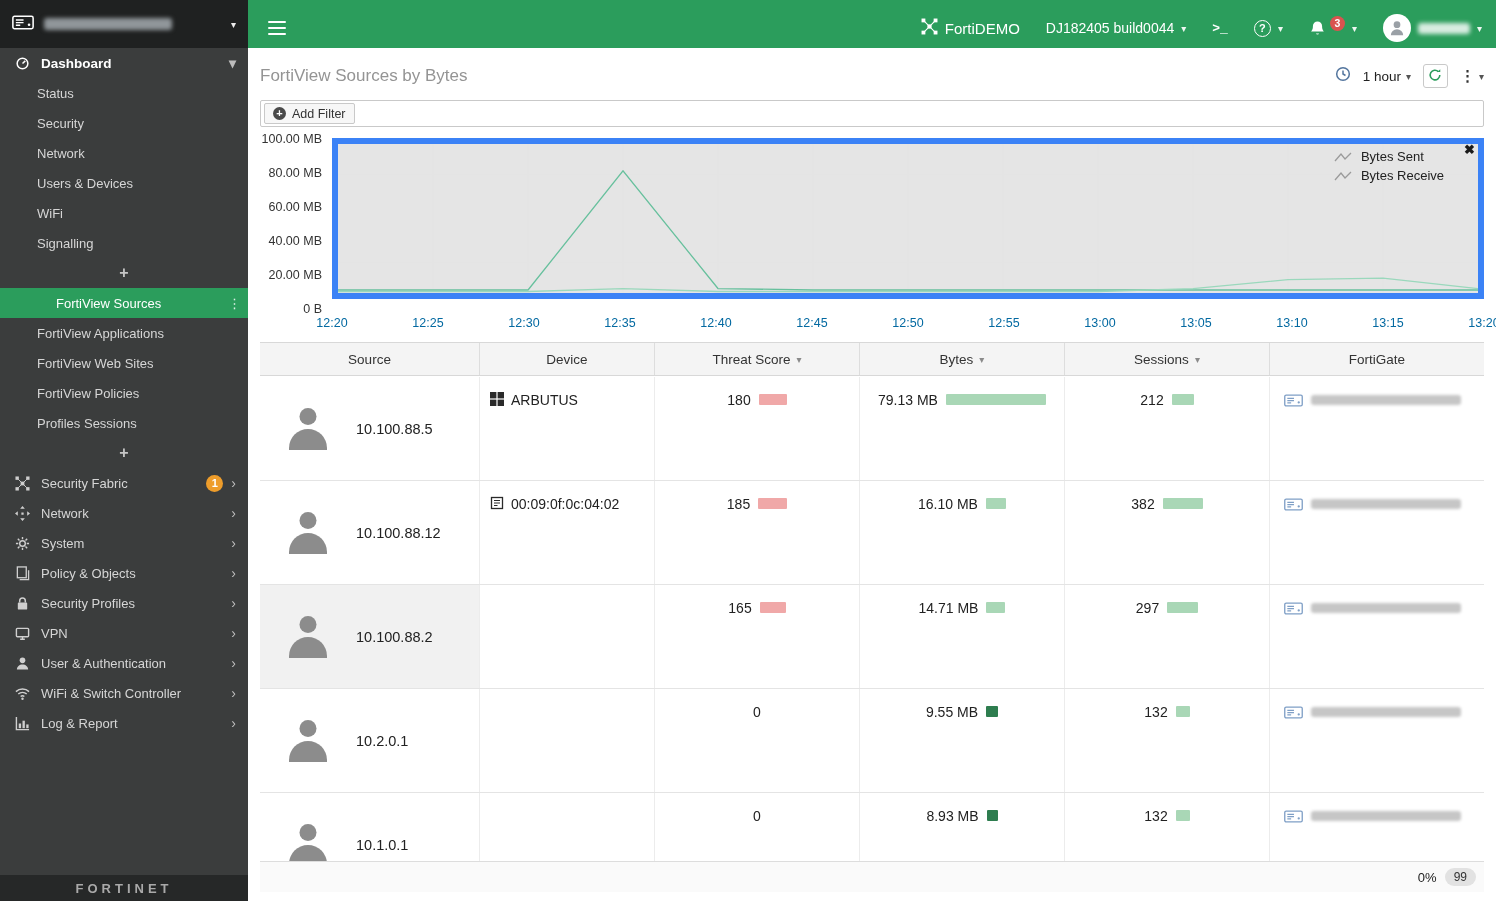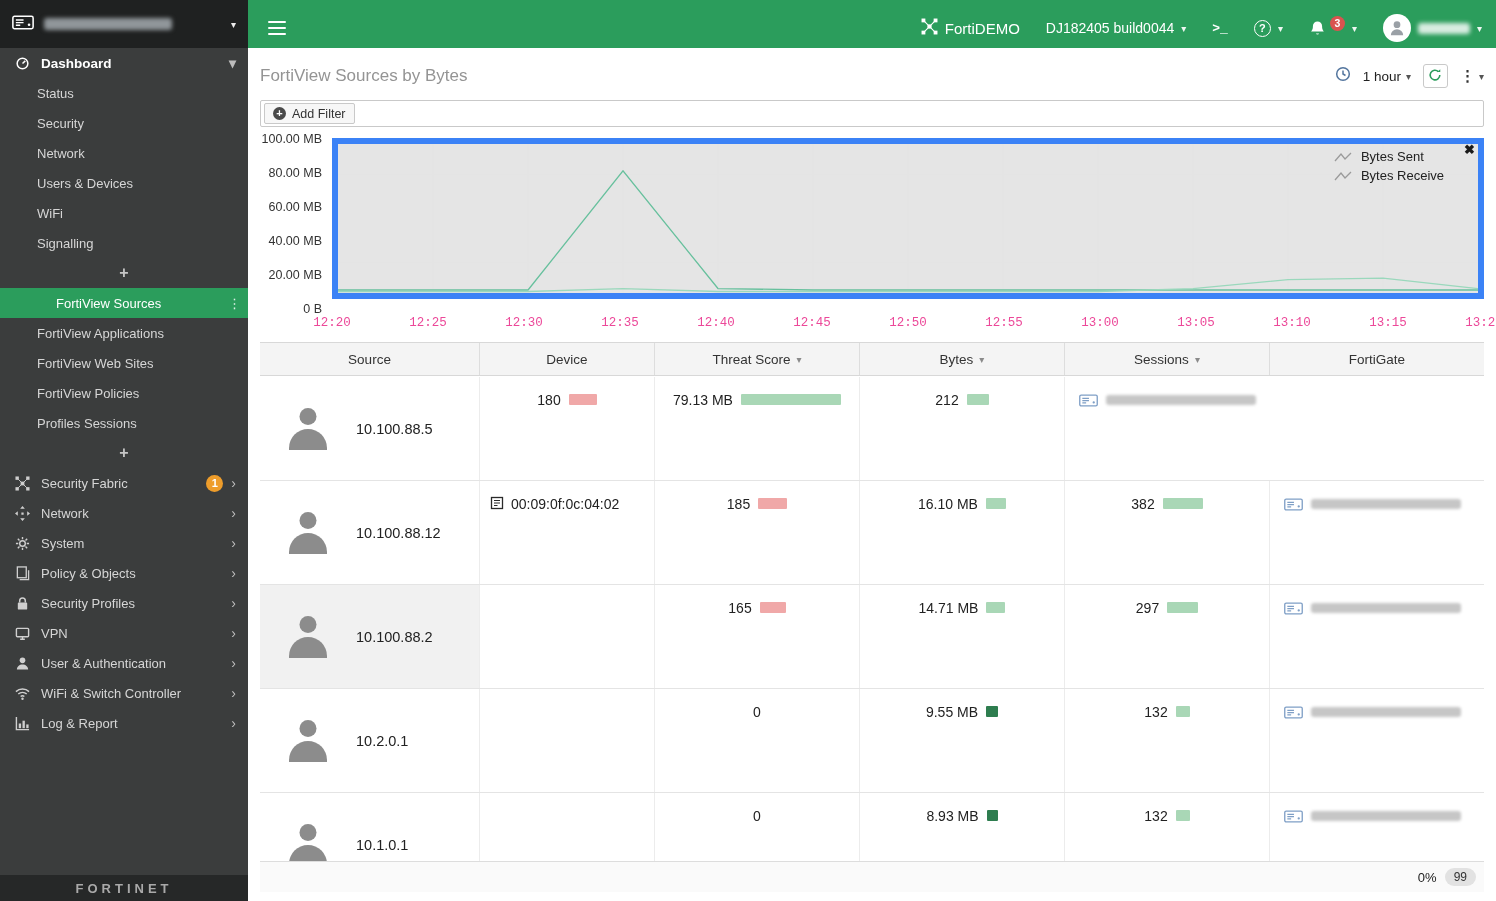--- a/index.html
+++ b/index.html
@@ -71,21 +71,21 @@
   .y-labels{position:absolute;left:0;top:0;width:70px;height:172px;}
   .y-labels span{position:absolute;right:8px;font-size:12.5px;color:#333;transform:translateY(-50%);white-space:nowrap;}
   .plot{position:absolute;left:72px;right:0;top:0;height:161px;border:6px solid #3b82f6;background:#e5e5e5;}
   #chart-svg{position:absolute;inset:0;width:100%;height:100%;}
   .grid{stroke:#e4e4e4;stroke-width:1;}
   .s-line{fill:none;stroke-width:1.3;}
   .legend{position:absolute;top:5px;right:34px;display:flex;flex-direction:column;gap:4px;}
   .legend-item{display:flex;align-items:center;gap:9px;font-size:13px;color:#222;}
   .chart-close{position:absolute;top:-1px;right:3px;font-size:13px;color:#1a1a1a;font-weight:bold;cursor:pointer;line-height:1;}
   .x-labels{position:absolute;left:72px;right:0;top:178px;height:18px;}
-  .x-labels span{position:absolute;transform:translateX(-50%);font-size:12.5px;color:#ec4899;white-space:nowrap;font-family:Liberation Mono, monospace;}
+  .x-labels span{position:absolute;transform:translateX(-50%);font-size:12.5px;color:#0369a1;white-space:nowrap;}
 
   
   .table-head{position:absolute;top:294px;left:12px;right:12px;height:34px;display:grid;
       grid-template-columns:220px 175px 205px 205px 205px 1fr;background:#f4f4f4;
       border-top:1px solid #d8d8d8;border-bottom:1px solid #d8d8d8;}
   .th{display:flex;align-items:center;justify-content:center;font-size:13.5px;color:#333;border-right:1px solid #ddd;gap:6px;cursor:pointer;}
   .th:last-child{border-right:none;}
   .sort-caret{color:#8a8a8a;font-size:10px;}
   .rows{position:absolute;top:329px;left:12px;right:12px;height:484px;overflow:hidden;}
   .t-row{display:grid;grid-template-columns:220px 175px 205px 205px 205px 1fr;height:104px;border-bottom:1px solid #e4e4e4;background:#fff;}
@@ -465,20 +465,31 @@
         </div>
     </div>
 
     <div class="rows">
 
       <div class="t-row">
         <div class="cell c-source">
           <span class="person"></span>
           <span class="ip">10.100.88.5</span>
         </div>
+        <div class="cell c-device">
+          <span>
+            <svg width="14" height="14" viewBox="0 0 14 14" fill="#2a2a2a">
+                <rect width="6.4" height="6.4"></rect>
+                <rect x="7.6" width="6.4" height="6.4"></rect>
+                <rect y="7.6" width="6.4" height="6.4"></rect>
+                <rect x="7.6" y="7.6" width="6.4" height="6.4"></rect>
+              </svg>
+          </span>
+          <span>ARBUTUS</span>
+        </div>
         <div class="cell c-metric">
             <span>180</span>
             <span class="bar threat-bar" style="width: 28px;"></span>
           </div>
         <div class="cell c-metric">
             <span>79.13 MB</span>
             <span class="bar bytes-bar light" style="width: 100px;"></span>
           </div>
         <div class="cell c-metric">
             <span>212</span>

